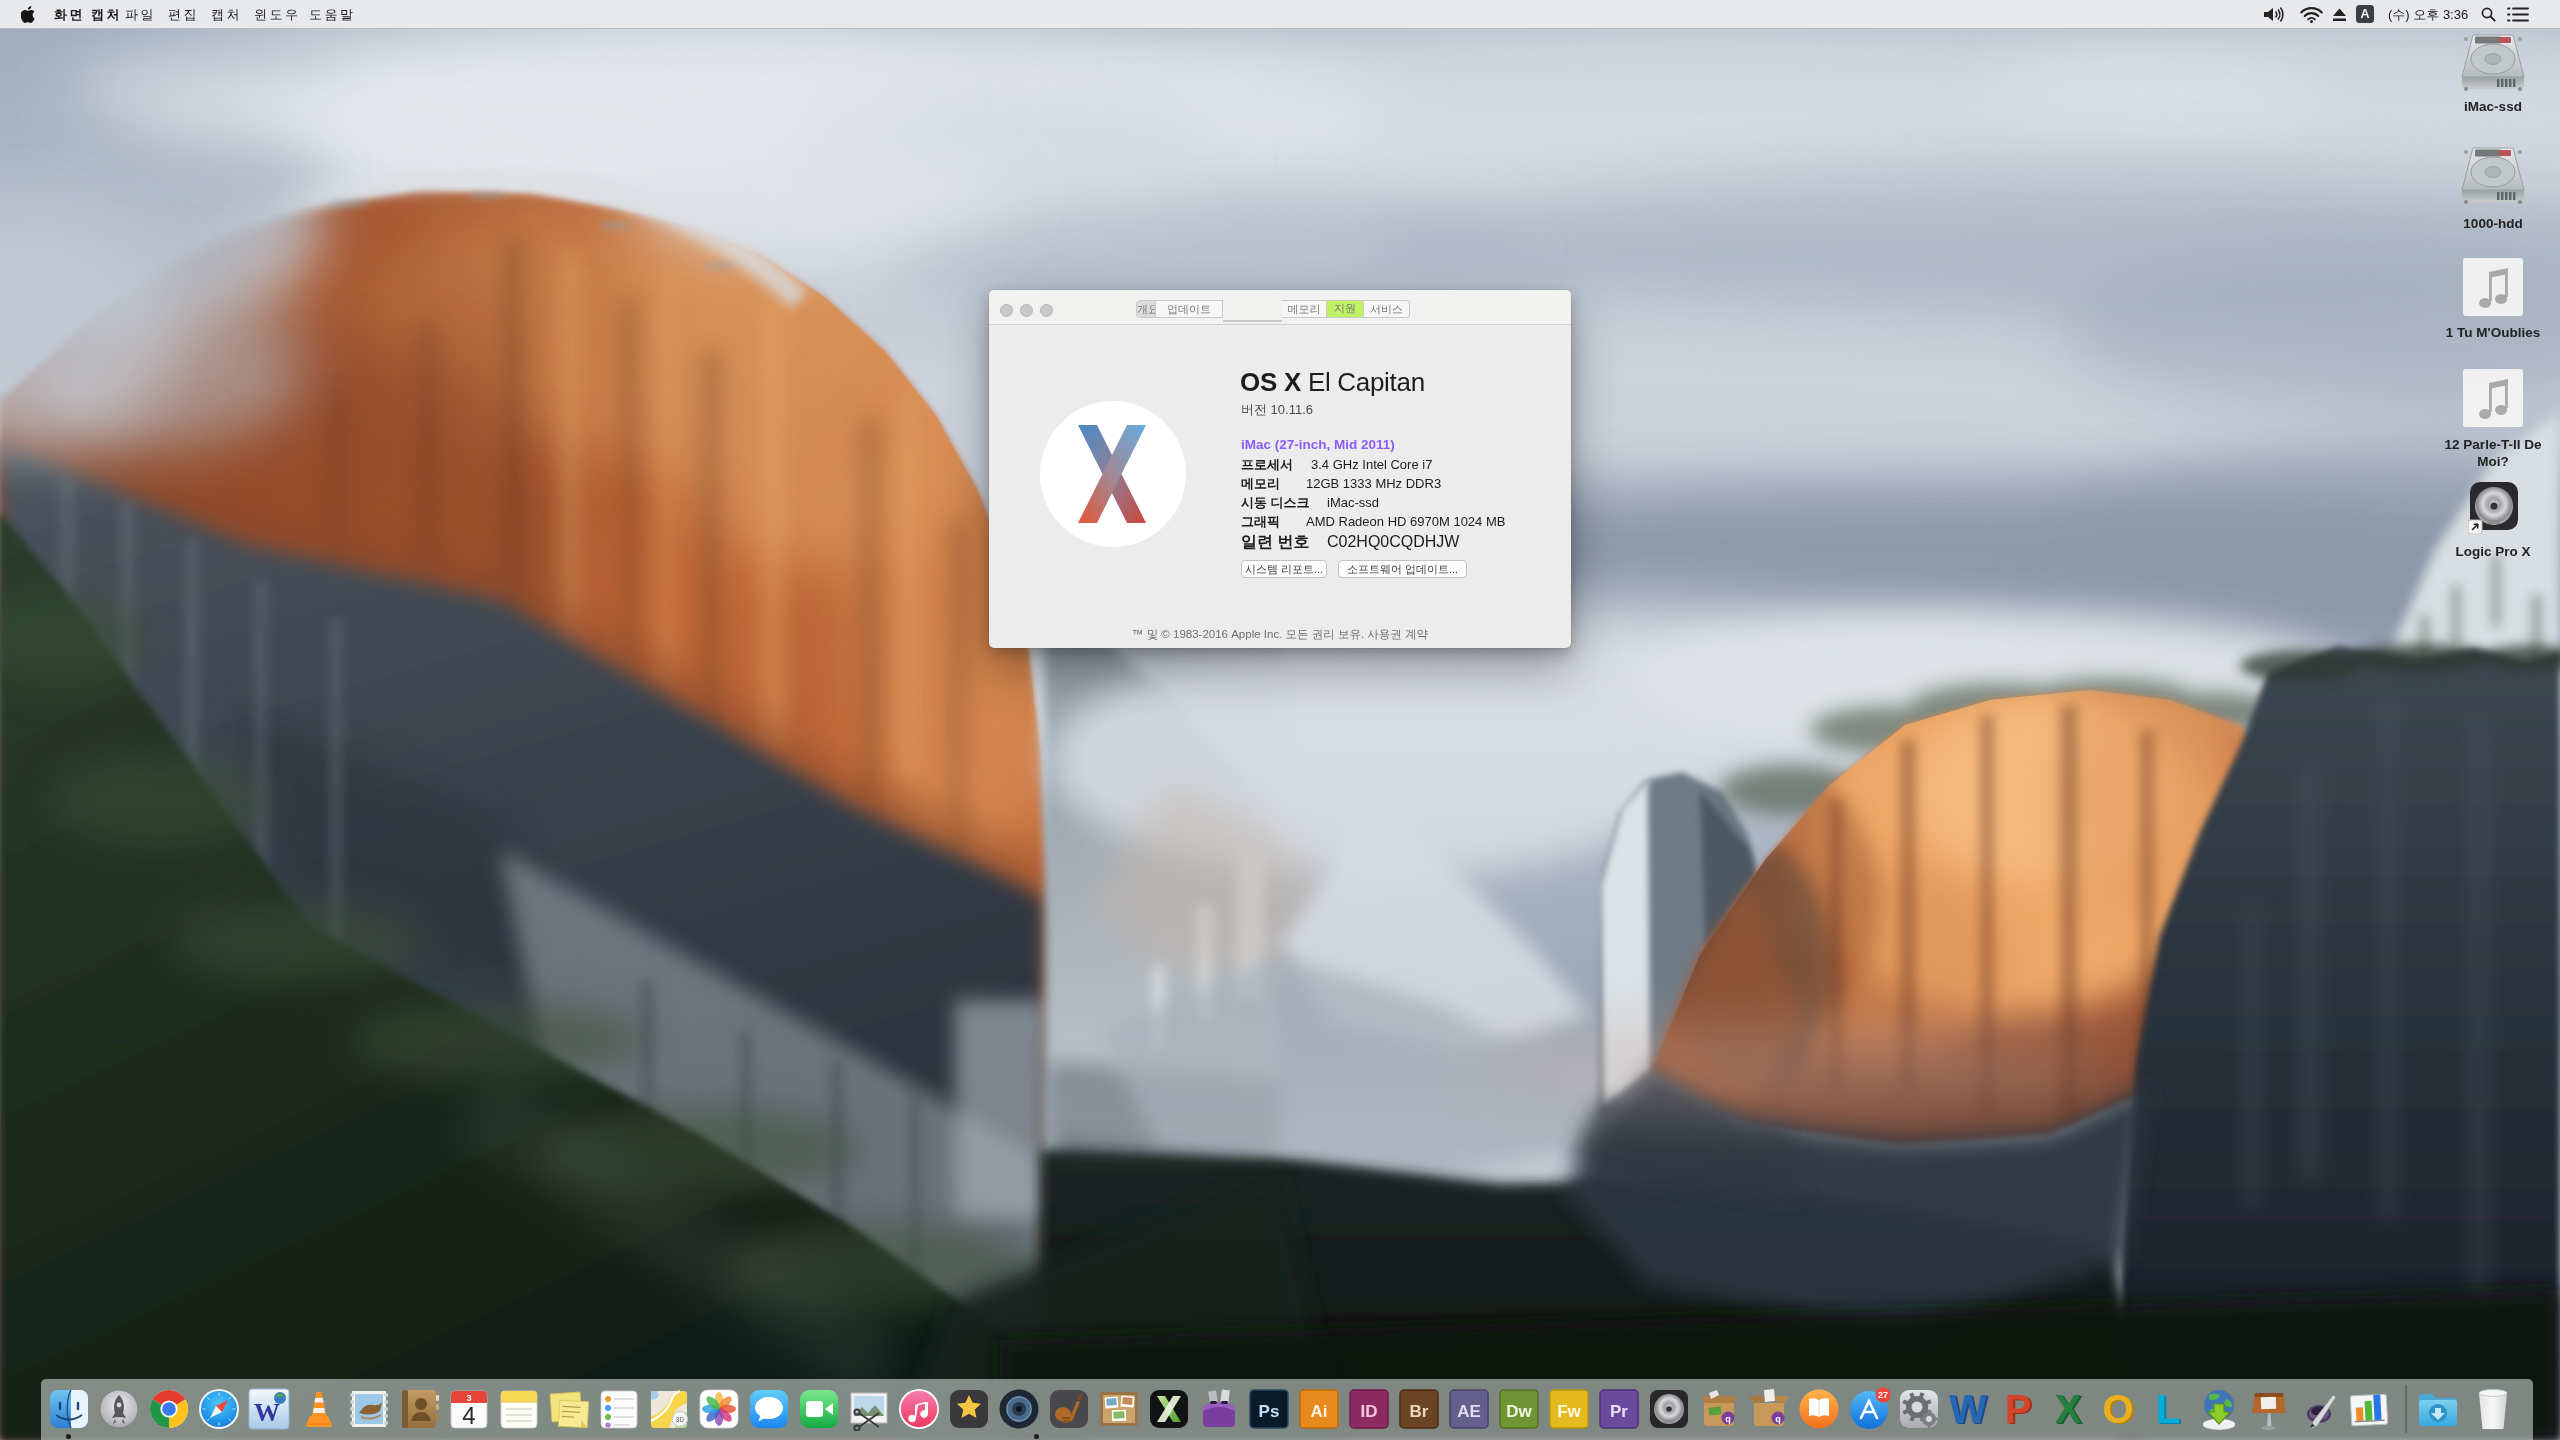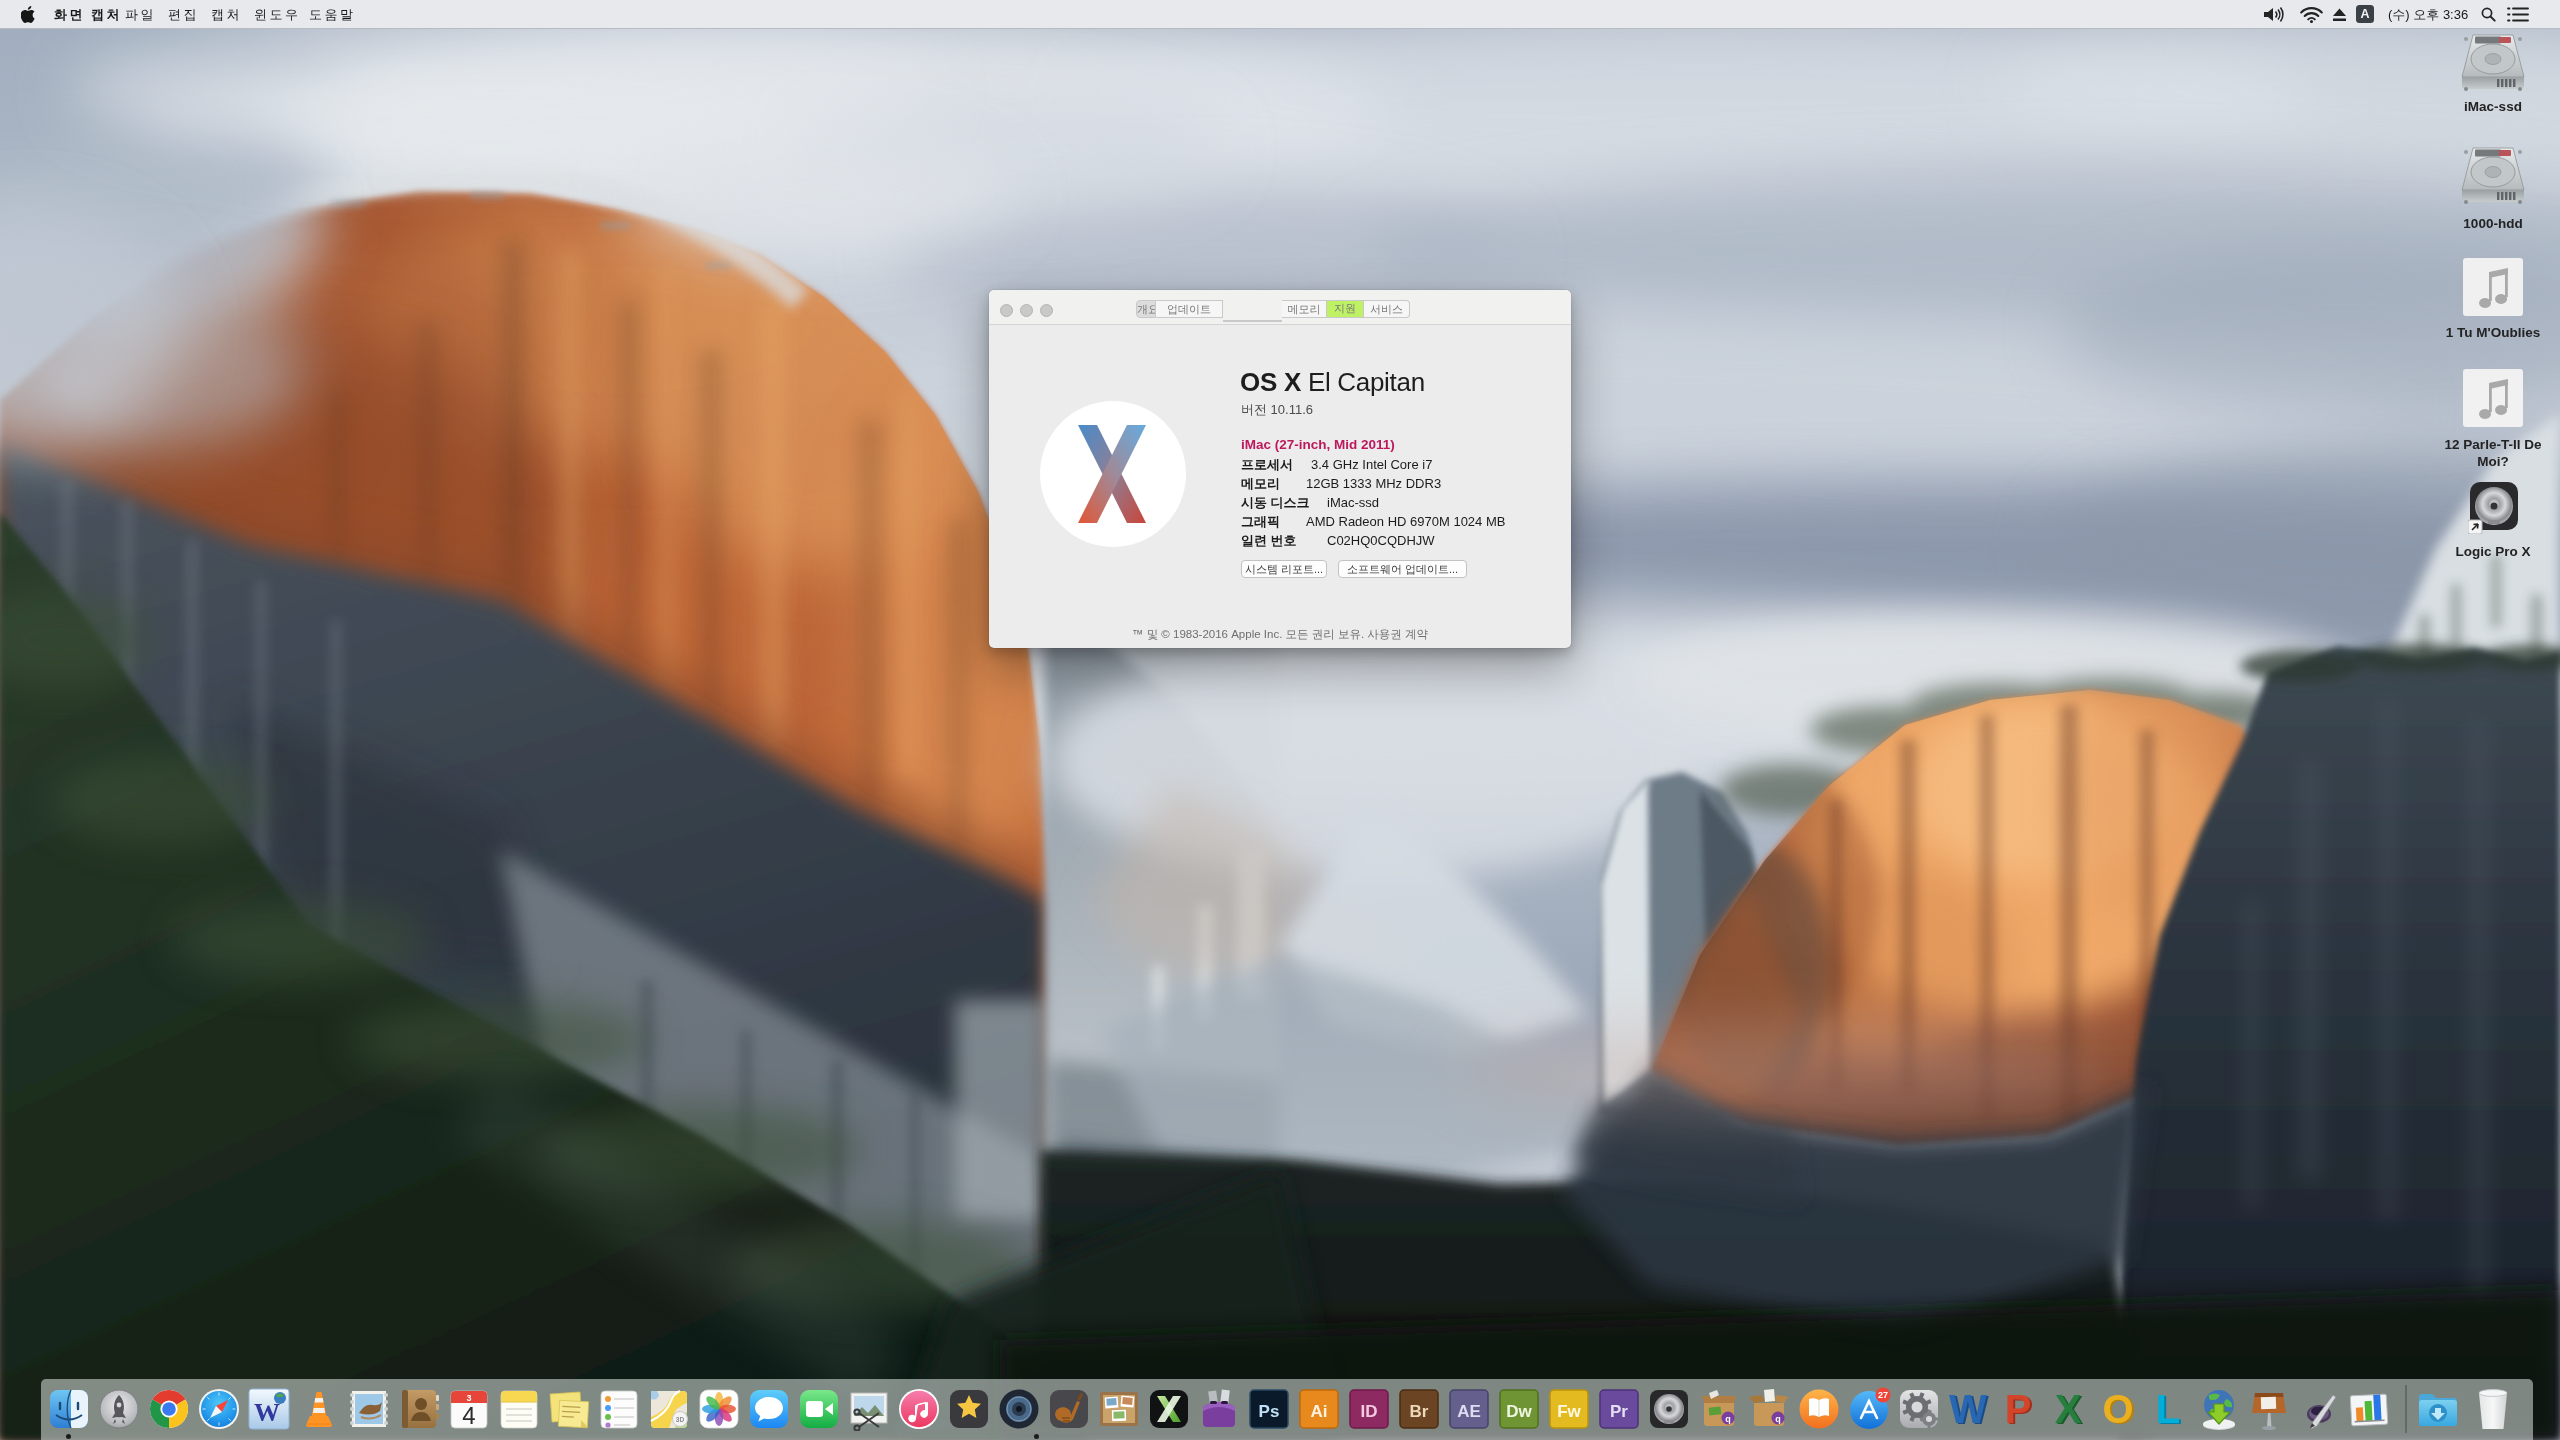--- a/index.html
+++ b/index.html
@@ -324,26 +324,26 @@
 </defs>
     <circle cx="73" cy="73" r="73" fill="#ffffff"></circle>
     <g>
       <path d="M38 24 h19 L106 122 h-19 Z" fill="url(#xg1)"></path>
       <path d="M106 24 h-19 L38 122 h19 Z" fill="url(#xg2)"></path>
     </g>
   </svg>
 
   <div class="abs" style="left:251px;top:78px;font-size:26px;color:#1d1d1d;letter-spacing:-0.3px;line-height:1.1;"><span style="font-weight:700;">OS X</span> <span style="font-weight:400;">El Capitan</span></div>
   <div class="abs" style="left:252px;top:111px;font-size:13px;color:#4c4c4c;">버전 10.11.6</div>
-  <div class="abs" style="left:252px;top:147px;font-size:13.5px;color:#be185d;font-weight:700;">iMac (27-inch, Mid 2011)</div>
+  <div class="abs" style="left:252px;top:147px;font-size:13.5px;color:#8b5cf6;font-weight:700;">iMac (27-inch, Mid 2011)</div>
   <div class="abs" style="left:252px;top:166px;font-size:13px;color:#1c1c1c;"><b style="display:inline-block;width:70px;">프로세서</b>3.4 GHz Intel Core i7</div>
   <div class="abs" style="left:252px;top:185px;font-size:13px;color:#1c1c1c;"><b style="display:inline-block;width:65px;">메모리</b>12GB 1333 MHz DDR3</div>
   <div class="abs" style="left:252px;top:204px;font-size:13px;color:#1c1c1c;"><b style="display:inline-block;width:86px;">시동 디스크</b>iMac-ssd</div>
   <div class="abs" style="left:252px;top:223px;font-size:13px;color:#1c1c1c;"><b style="display:inline-block;width:65px;">그래픽</b>AMD Radeon HD 6970M 1024 MB</div>
-  <div class="abs" style="left:252px;top:242px;font-size:13px;color:#1c1c1c;"><b style="display:inline-block;width:86px;">일련 번호</b>C02HQ0CQDHJW</div>
+  <div class="abs" style="left:252px;top:242px;font-size:16px;color:#1c1c1c;"><b style="display:inline-block;width:86px;">일련 번호</b>C02HQ0CQDHJW</div>
 
   <div class="abs" style="left:252px;top:270px;box-sizing:border-box;width:86px;height:18px;background:#fdfdfd;border:1px solid #c2c2c2;border-radius:4px;font-size:11px;color:#3f3f3f;line-height:16px;text-align:center;overflow:hidden;white-space:nowrap;">시스템 리포트...</div>
   <div class="abs" style="left:349px;top:270px;box-sizing:border-box;width:129px;height:18px;background:#fdfdfd;border:1px solid #c2c2c2;border-radius:4px;font-size:11px;color:#3f3f3f;line-height:16px;text-align:center;overflow:hidden;white-space:nowrap;">소프트웨어 업데이트...</div>
 
   <div class="abs" style="left:0;top:337px;width:582px;text-align:center;font-size:11.5px;color:#6e6e6e;">™ 및 © 1983-2016 Apple Inc. 모든 권리 보유. 사용권 계약</div>
 </div>
 
 <svg class="abs" style="left:2459px;top:33px" width="68" height="61" viewBox="0 0 68 61">
  <defs>
   <linearGradient id="hddtop" x1="0" y1="0" x2="0" y2="1">

